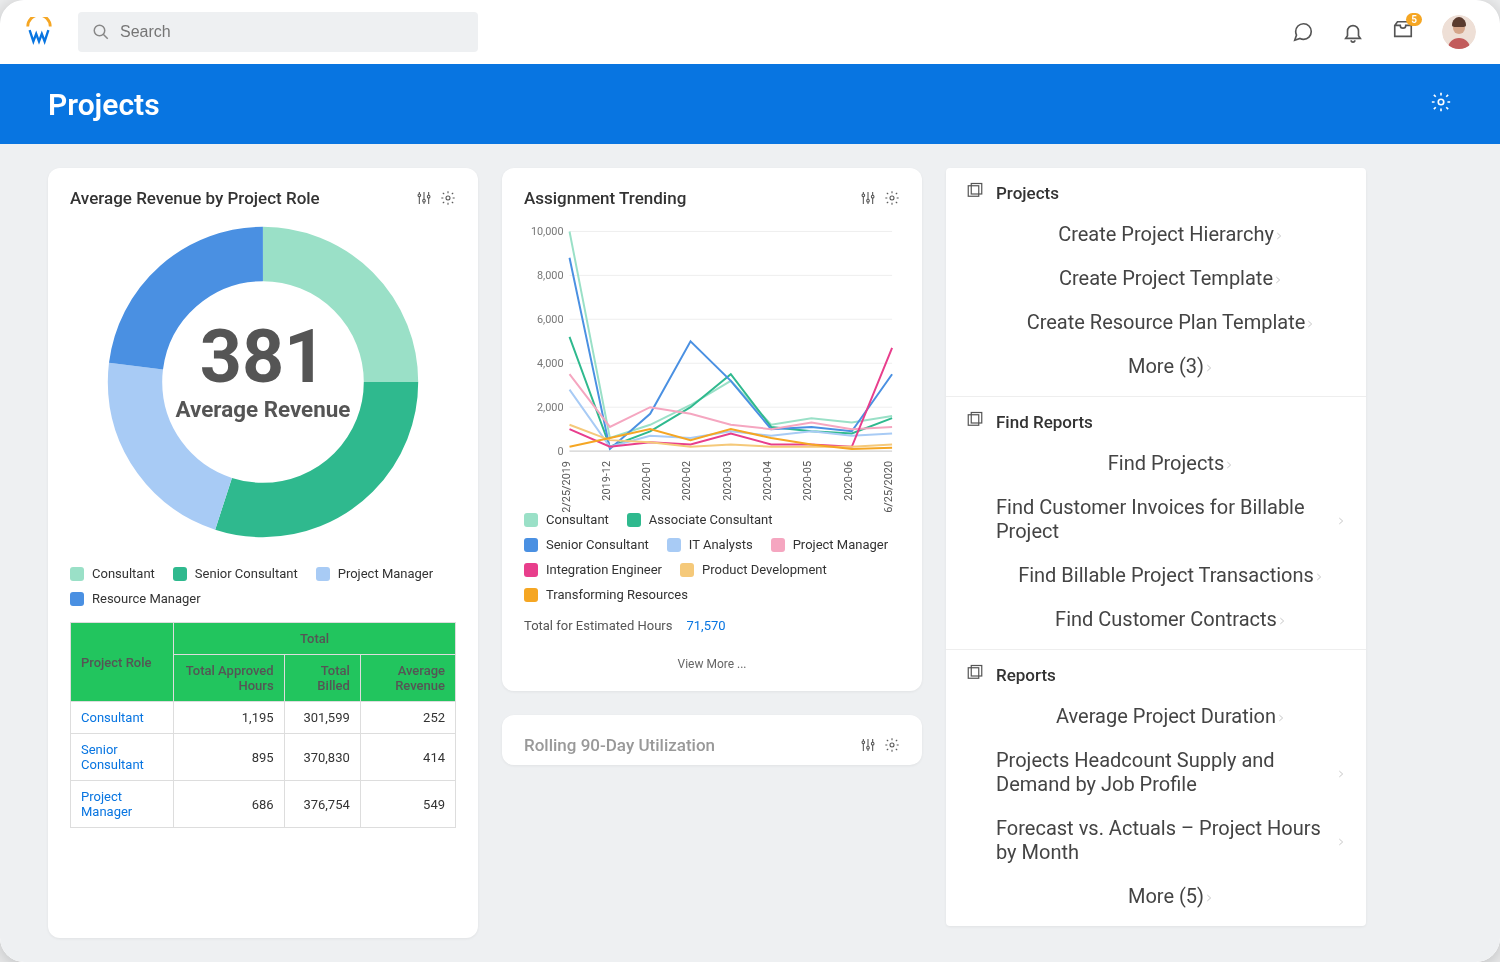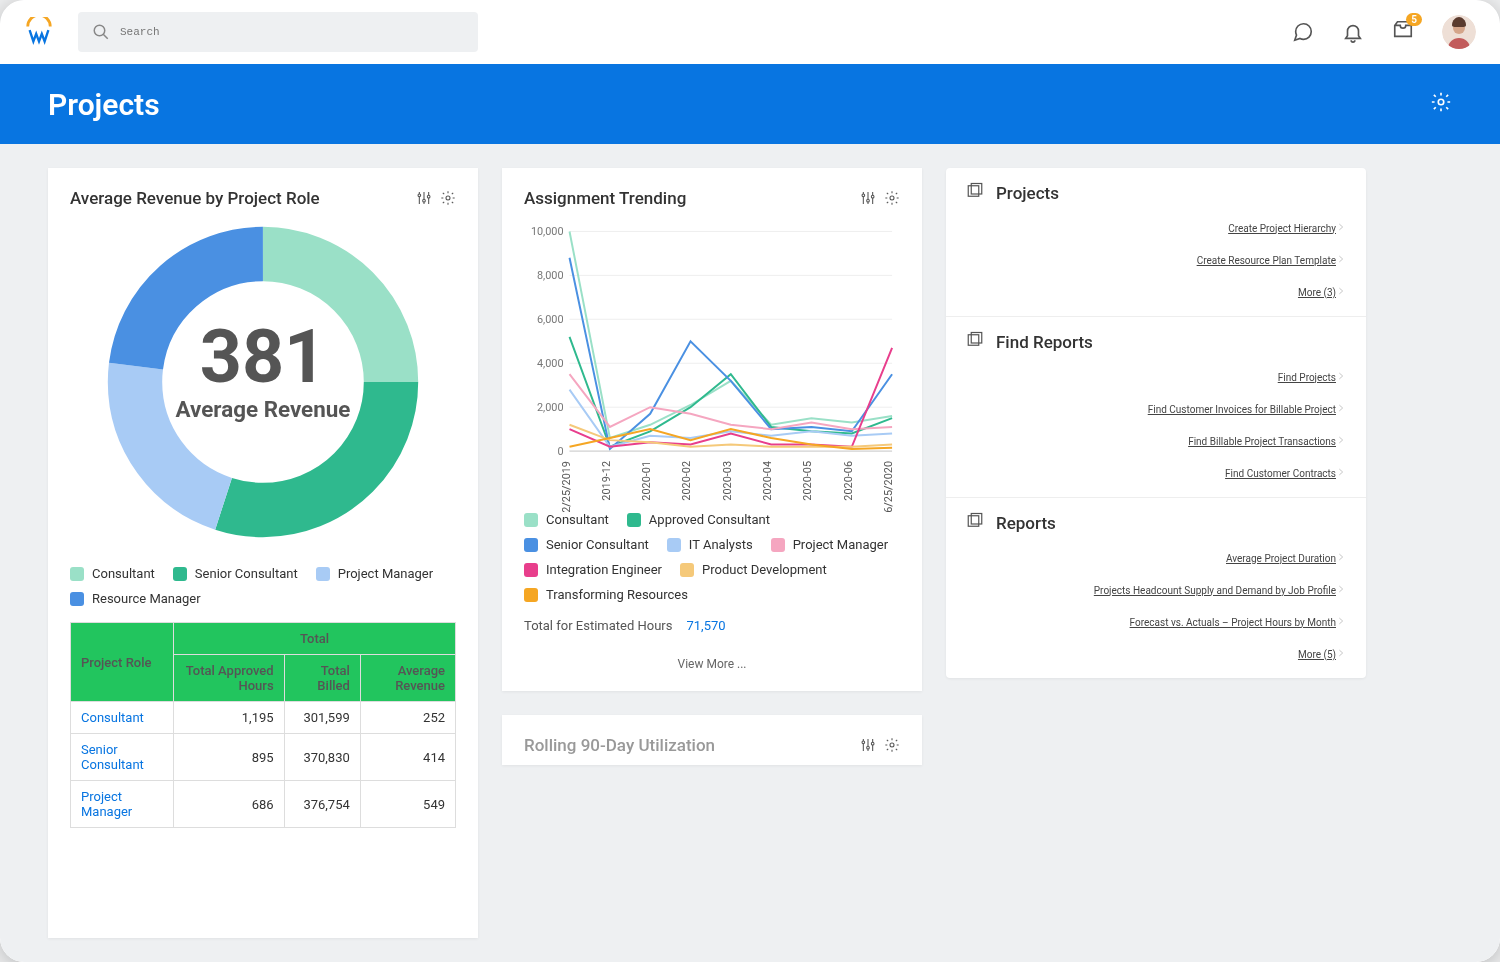--- a/index.html
+++ b/index.html
@@ -3,39 +3,39 @@
 <meta charset="utf-8">
 <style>
 * { box-sizing: border-box; margin: 0; padding: 0; }
 body { font-family: -apple-system, BlinkMacSystemFont, "Segoe UI", Roboto, Arial, sans-serif; background: #f0f1f2; color: #333; width: 1500px; height: 962px; overflow: hidden; border-radius: 24px; box-shadow: 0 4px 24px rgba(0,0,0,.25); }
 .frame { border-radius: 24px; overflow: hidden; background: #fff; height: 100%; display: flex; flex-direction: column; }
 
 
 .topbar { height: 64px; display: flex; align-items: center; padding: 0 24px; gap: 24px; }
 .logo { width: 30px; height: 30px; display: flex; align-items: center; justify-content: center; }
 .searchbox { flex: 0 0 400px; height: 40px; background: #eef0f2; border-radius: 4px; display: flex; align-items: center; padding: 0 14px; gap: 10px; }
-.searchbox input { border: none; background: transparent; outline: none; font-size: 11px; flex: 1; color: #666; font-family: Liberation Mono, monospace; }
+.searchbox input { border: none; background: transparent; outline: none; font-size: 16px; flex: 1; color: #666; }
 .top-spacer { flex: 1; }
 .top-icons { display: flex; align-items: center; gap: 28px; }
 .top-icons svg { width: 22px; height: 22px; color: #555; cursor: pointer; }
 .inbox-wrap { position: relative; cursor: pointer; }
 .badge { position: absolute; top: -6px; right: -8px; background: #f5a623; color: #fff; font-size: 10px; border-radius: 8px; padding: 1px 5px; font-weight: 600; }
 .avatar { width: 34px; height: 34px; border-radius: 50%; overflow: hidden; cursor: pointer; }
 .avatar svg { width: 34px; height: 34px; }
 
 
 .blue-header { background: #0875e1; color: #fff; height: 80px; display: flex; align-items: center; padding: 0 48px; justify-content: space-between; }
 .blue-header h1 { font-size: 30px; font-weight: 600; }
 .gear-white { cursor: pointer; }
 .gear-white svg { width: 22px; height: 22px; color: #fff; }
 
 
 .content { flex: 1; background: #eef0f2; padding: 24px 48px; display: grid; grid-template-columns: 430px 420px 420px; gap: 24px; overflow: hidden; }
 .col { display: flex; flex-direction: column; gap: 24px; }
-.card { background: #fff; border-radius: 0; box-shadow: 0 1px 3px rgba(0,0,0,.06); padding: 20px 22px; }
+.card { background: #fff; border-radius: 12px; box-shadow: 0 1px 3px rgba(0,0,0,.06); padding: 20px 22px; }
 .card-head { display: flex; align-items: center; justify-content: space-between; margin-bottom: 14px; }
 .card-head h2 { font-size: 17px; font-weight: 500; color: #333; }
 .card-icons { display: flex; gap: 8px; }
 .card-icons svg { width: 16px; height: 16px; color: #555; cursor: pointer; }
 
 
 .donut-wrap { display: flex; justify-content: center; margin: 10px 0 24px; font-weight: bold; }
 .donut-wrap svg { width: 320px; height: 320px; }
 .donut-center-val { font-size: 46px; fill: #555; text-anchor: middle; }
 .donut-center-lbl { font-size: 14px; fill: #555; text-anchor: middle; }
@@ -64,21 +64,21 @@
 .partial-card { padding: 20px 22px 6px; }
 .partial-card h2 { font-size: 17px; font-weight: 500; color: #999; }
 
 
 .side-card { background: #fff; border-radius: 4px; box-shadow: 0 1px 3px rgba(0,0,0,.06); }
 .side-section { border-bottom: 1px solid #eee; padding: 14px 20px 8px; }
 .side-section:last-child { border-bottom: none; }
 .side-section-head { display: flex; align-items: center; gap: 12px; margin-bottom: 8px; }
 .side-section-head h3 { font-size: 17px; font-weight: 500; color: #333; }
 .side-section-head svg { width: 18px; height: 18px; color: #555; }
-.side-item { display: flex; align-items: center; justify-content: flex-end; padding: 10px 0 10px 30px; font-size: 10px; color: #444; cursor: pointer; text-decoration: underline; }
+.side-item { display: flex; align-items: center; justify-content: center; padding: 10px 0 10px 30px; font-size: 20px; color: #444; cursor: pointer; }
 .side-item svg { width: 10px; height: 10px; color: #bbb; }
 </style>
 </head>
 <body>
 <div class="frame">
 
 <div class="topbar">
   <div class="logo">
     <svg viewBox="0 0 32 32">
           <path d="M4 10a12 12 0 0 1 24 0" fill="none" stroke="#f5a623" stroke-width="3"></path>
@@ -273,21 +273,21 @@
             </svg>
       </div>
 
       <div class="legend" id="line-legend">
             <div class="legend-item">
               <span class="sw" style="background:#9ae0c7"></span>
               <span>Consultant</span>
             </div>
             <div class="legend-item">
               <span class="sw" style="background:#2fb98e"></span>
-              <span>Approved Consultant</span>
+              <span>Associate Consultant</span>
             </div>
             <div class="legend-item">
               <span class="sw" style="background:#4a90e2"></span>
               <span>Senior Consultant</span>
             </div>
             <div class="legend-item">
               <span class="sw" style="background:#a8cbf5"></span>
               <span>IT Analysts</span>
             </div>
             <div class="legend-item">
@@ -345,20 +345,26 @@
                 </svg></span>
               <h3>Projects</h3>
             </div>
             <div class="side-item">
               <span>Create Project Hierarchy</span>
               <span><svg viewBox="0 0 24 24">
                   <path d="M8 5l8 7-8 7" fill="none" stroke="currentColor" stroke-width="2"></path>
                 </svg></span>
             </div>
             <div class="side-item">
+              <span>Create Project Template</span>
+              <span><svg viewBox="0 0 24 24">
+                  <path d="M8 5l8 7-8 7" fill="none" stroke="currentColor" stroke-width="2"></path>
+                </svg></span>
+            </div>
+            <div class="side-item">
               <span>Create Resource Plan Template</span>
               <span><svg viewBox="0 0 24 24">
                   <path d="M8 5l8 7-8 7" fill="none" stroke="currentColor" stroke-width="2"></path>
                 </svg></span>
             </div>
             <div class="side-item">
               <span>More (3)</span>
               <span><svg viewBox="0 0 24 24">
                   <path d="M8 5l8 7-8 7" fill="none" stroke="currentColor" stroke-width="2"></path>
                 </svg></span>

